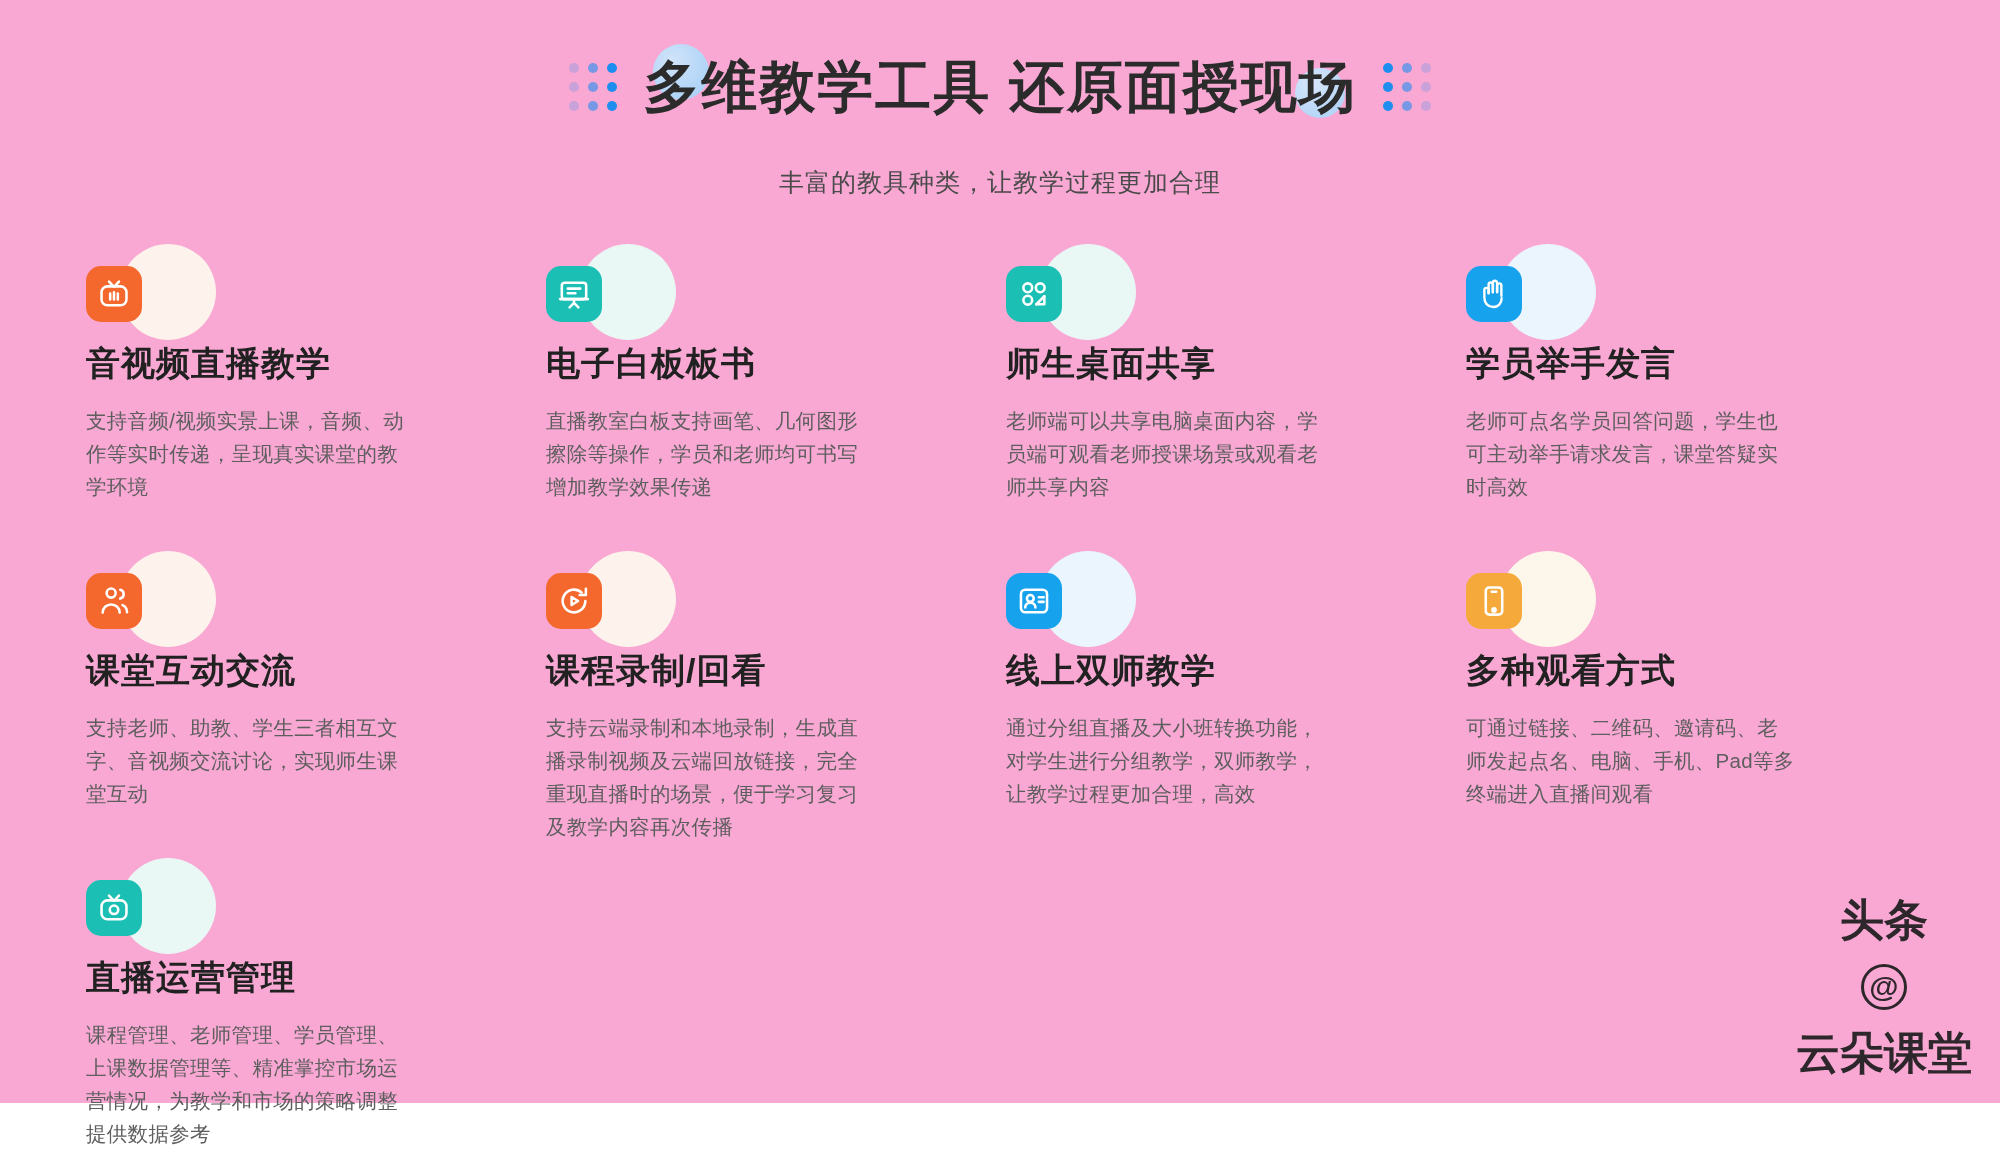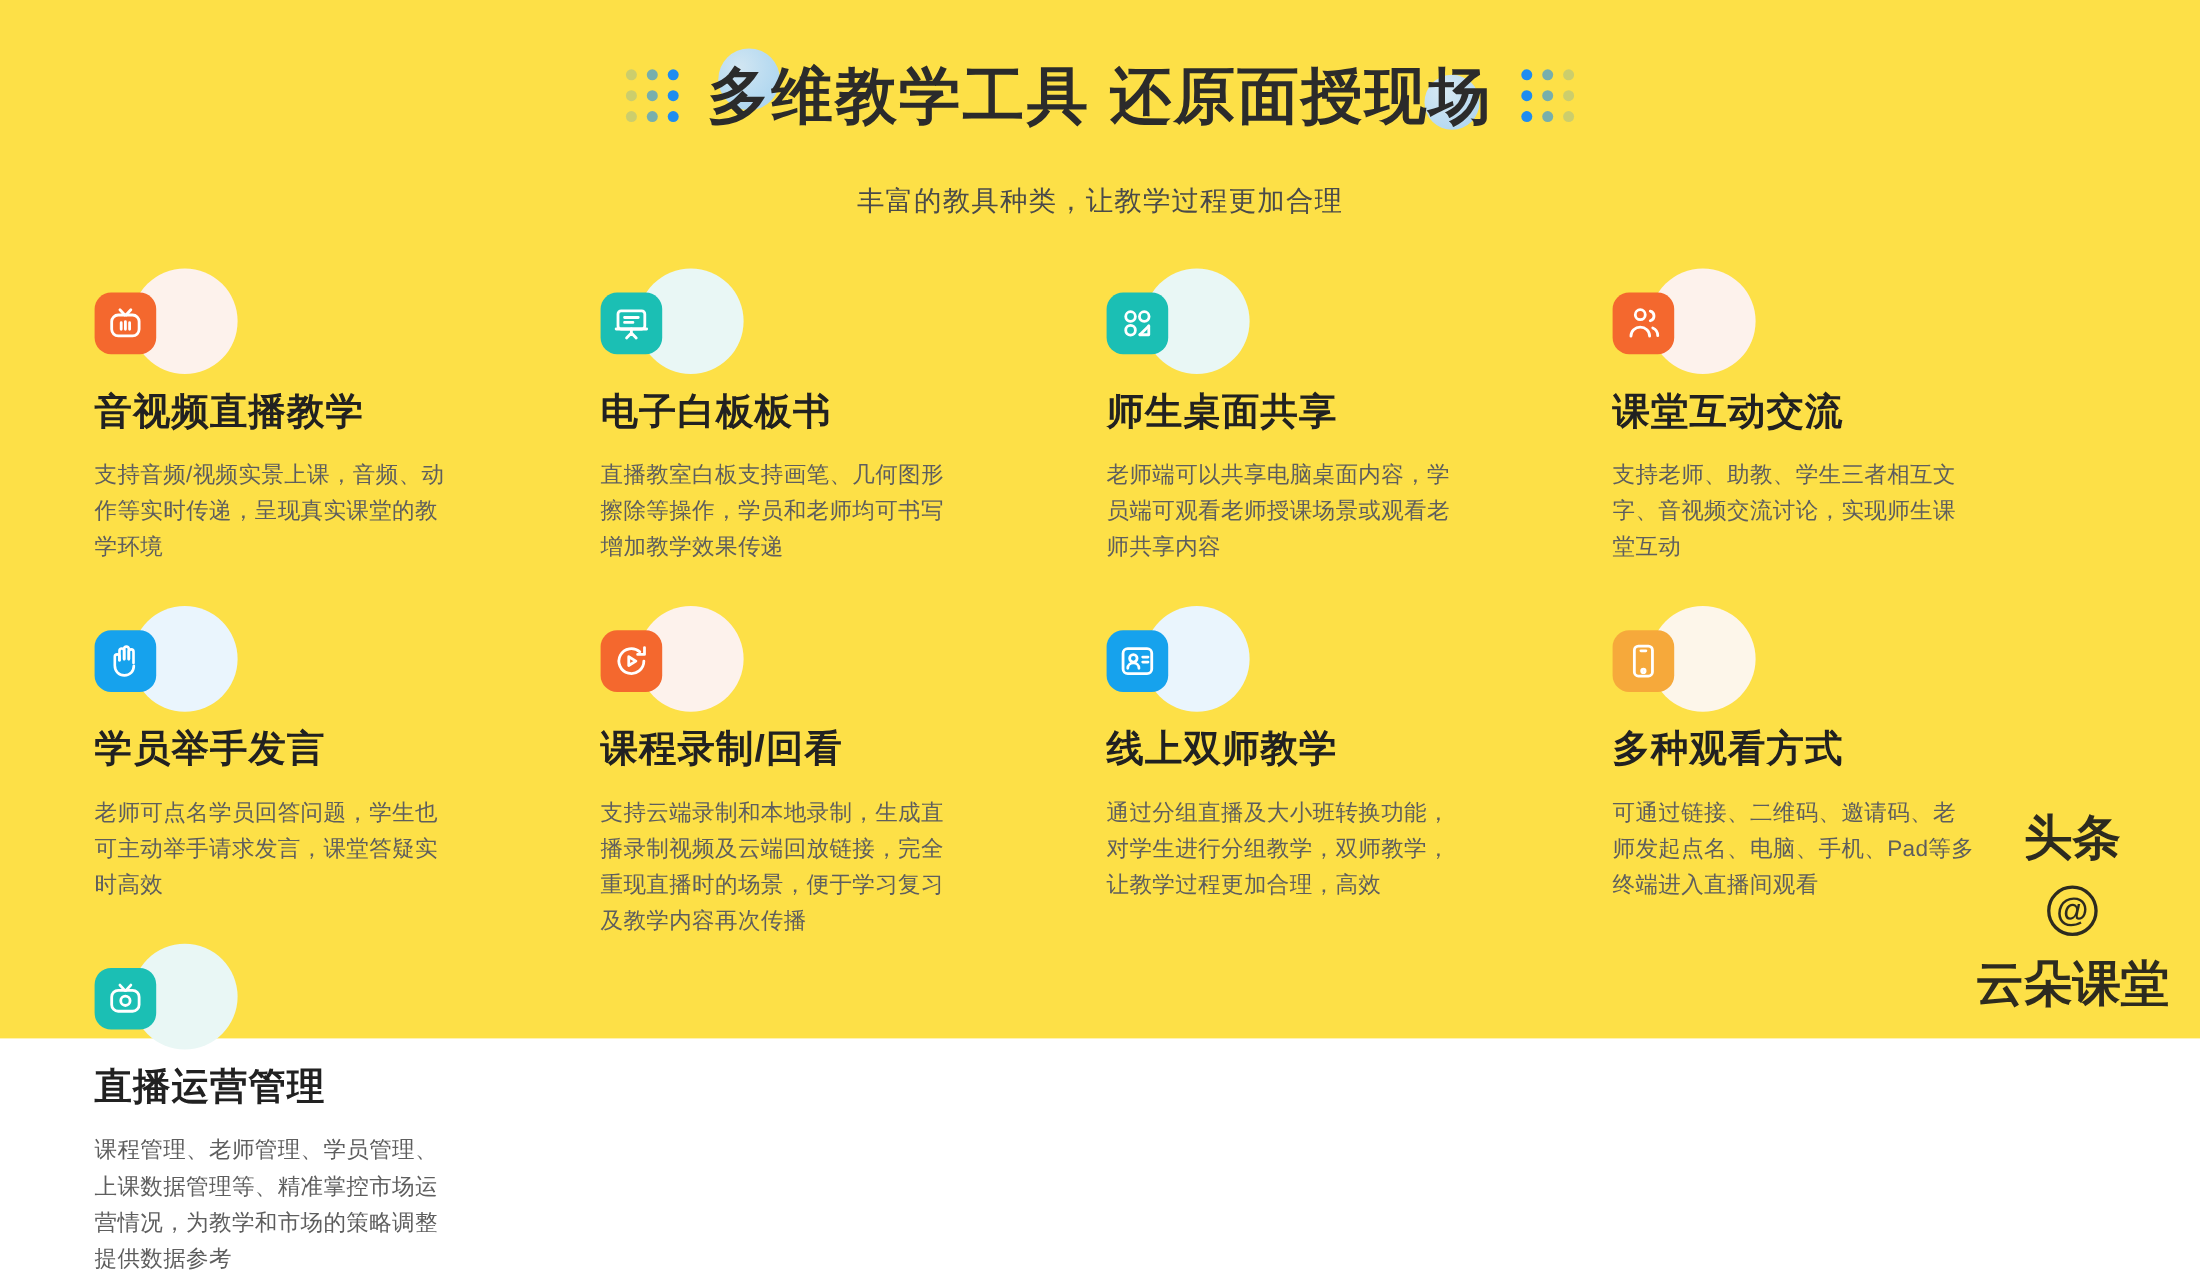--- a/index.html
+++ b/index.html
@@ -6,22 +6,22 @@
   html, body {
     width: 2000px;
     height: 1170px;
     background: #ffffff;
     font-family: "Liberation Sans", "DejaVu Sans", sans-serif;
     overflow: hidden;
   }
   .page {
     position: relative;
     width: 2000px;
-    height: 944px;
-    background: #fde047;
+    height: 1103px;
+    background: #f9a8d4;
   }
 
   
   .header {
     position: absolute;
     top: 0; left: 0;
     width: 2000px;
     padding-top: 42px;
     text-align: center;
   }
@@ -119,21 +119,21 @@
     z-index: 2;
     width: 56px;
     height: 56px;
     border-radius: 15px;
     display: flex;
     align-items: center;
     justify-content: center;
   }
   .icon svg { display:block; }
   .card-title {
-    margin-top: 12px;
+    margin-top: 1px;
     font-size: 34px;
     font-weight: 700;
     color: #212121;
     letter-spacing: 1px;
     line-height: 1.2;
     white-space: nowrap;
   }
   .card-desc {
     margin-top: 20px;
     font-size: 20.5px;
@@ -248,53 +248,53 @@
               <path d="M13.6 19.3h5.7v-5.7"></path>
               <path d="M19.3 13.6l-5.7 5.7"></path>
             </svg>
           </span>
         </div>
         <div class="card-title">师生桌面共享</div>
         <div class="card-desc">老师端可以共享电脑桌面内容，学员端可观看老师授课场景或观看老师共享内容</div>
       </div>
       <div class="card">
         <div class="icon-wrap">
-          <span class="blob" style="background:#fdf2ec"></span>
-          <span class="icon" style="background:#f4682e">
-            <svg width="34" height="34" viewBox="0 0 24 24" fill="none" stroke="#fff" stroke-width="1.8" stroke-linecap="round" stroke-linejoin="round">
-              <circle cx="10" cy="6.4" r="3.2"></circle>
-              <path d="M4 20.2c0-3.4 2.7-5.8 6-5.8s6 2.4 6 5.8"></path>
-              <path d="M16.4 4.1a3.2 3.2 0 0 1 0 6.2"></path>
-              <path d="M18 14.9c1.9.8 3.2 2.6 3.2 5"></path>
-            </svg>
-          </span>
-        </div>
-        <div class="card-title">课堂互动交流</div>
-        <div class="card-desc">支持老师、助教、学生三者相互文字、音视频交流讨论，实现师生课堂互动</div>
-      </div>
-      <div class="card">
-        <div class="icon-wrap">
           <span class="blob" style="background:#eaf5fd"></span>
           <span class="icon" style="background:#16a2ed">
             <svg width="34" height="34" viewBox="0 0 24 24" fill="none" stroke="#fff" stroke-width="1.7" stroke-linecap="round" stroke-linejoin="round">
               <path d="M8.2 11.4V5.4a1.5 1.5 0 0 1 3 0v5.4"></path>
               <path d="M11.2 10.6V4.2a1.5 1.5 0 0 1 3 0v6.4"></path>
               <path d="M14.2 10.8V6a1.5 1.5 0 0 1 3 0v7.2"></path>
               <path d="M8.2 11.4V9.2a1.5 1.5 0 0 0-3 0v5.6c0 3.6 2.6 6.4 6.2 6.4s6-2.6 6-6.2"></path>
             </svg>
           </span>
         </div>
         <div class="card-title">学员举手发言</div>
         <div class="card-desc">老师可点名学员回答问题，学生也可主动举手请求发言，课堂答疑实时高效</div>
       </div>
       <div class="card">
         <div class="icon-wrap">
           <span class="blob" style="background:#fdf2ec"></span>
           <span class="icon" style="background:#f4682e">
             <svg width="34" height="34" viewBox="0 0 24 24" fill="none" stroke="#fff" stroke-width="1.8" stroke-linecap="round" stroke-linejoin="round">
+              <circle cx="10" cy="6.4" r="3.2"></circle>
+              <path d="M4 20.2c0-3.4 2.7-5.8 6-5.8s6 2.4 6 5.8"></path>
+              <path d="M16.4 4.1a3.2 3.2 0 0 1 0 6.2"></path>
+              <path d="M18 14.9c1.9.8 3.2 2.6 3.2 5"></path>
+            </svg>
+          </span>
+        </div>
+        <div class="card-title">课堂互动交流</div>
+        <div class="card-desc">支持老师、助教、学生三者相互文字、音视频交流讨论，实现师生课堂互动</div>
+      </div>
+      <div class="card">
+        <div class="icon-wrap">
+          <span class="blob" style="background:#fdf2ec"></span>
+          <span class="icon" style="background:#f4682e">
+            <svg width="34" height="34" viewBox="0 0 24 24" fill="none" stroke="#fff" stroke-width="1.8" stroke-linecap="round" stroke-linejoin="round">
               <path d="M20 12a8 8 0 1 1-2.6-5.9"></path>
               <path d="M20.4 3.3v4.4h-4.4"></path>
               <path d="M10.3 9.2l4.6 2.8-4.6 2.8z"></path>
             </svg>
           </span>
         </div>
         <div class="card-title">课程录制/回看</div>
         <div class="card-desc">支持云端录制和本地录制，生成直播录制视频及云端回放链接，完全重现直播时的场景，便于学习复习及教学内容再次传播</div>
       </div>
       <div class="card">

